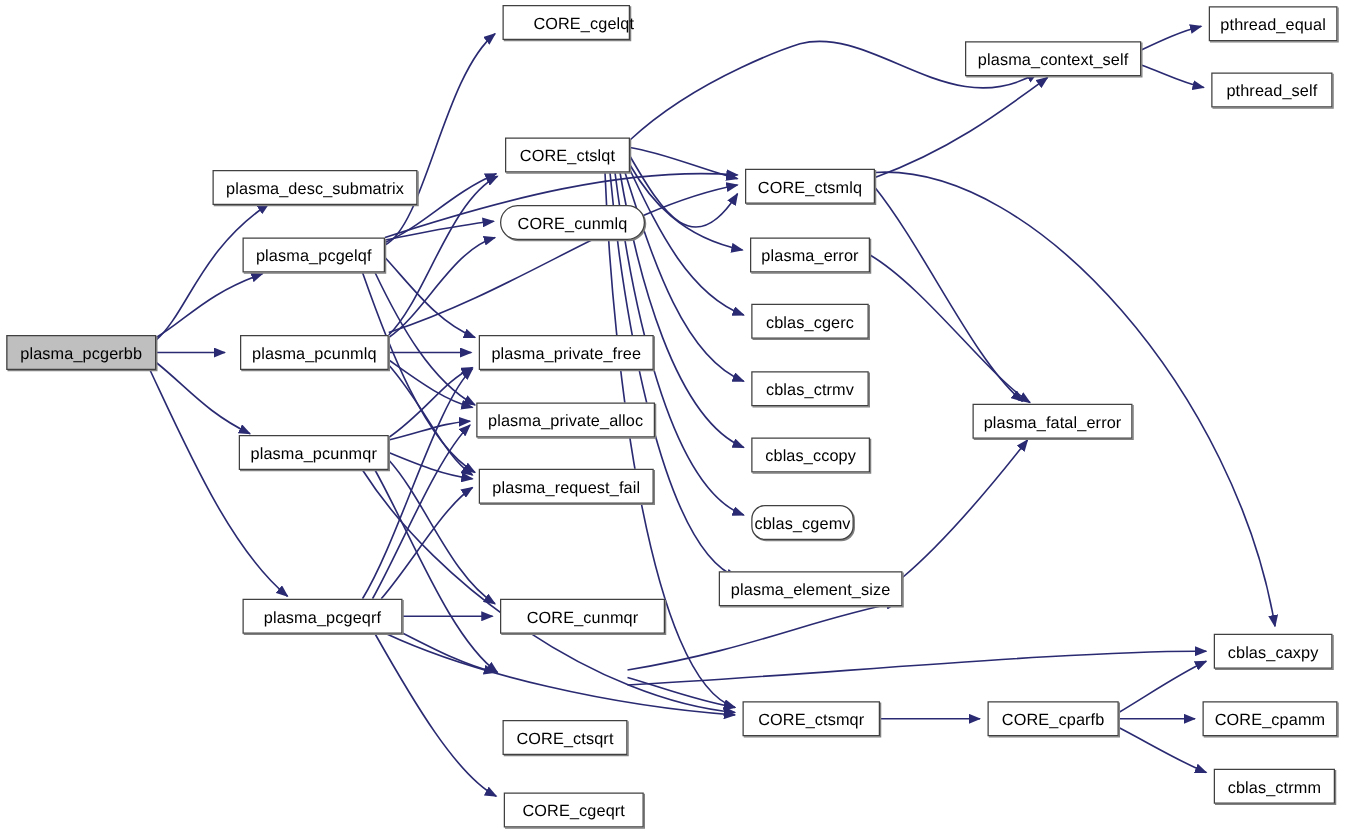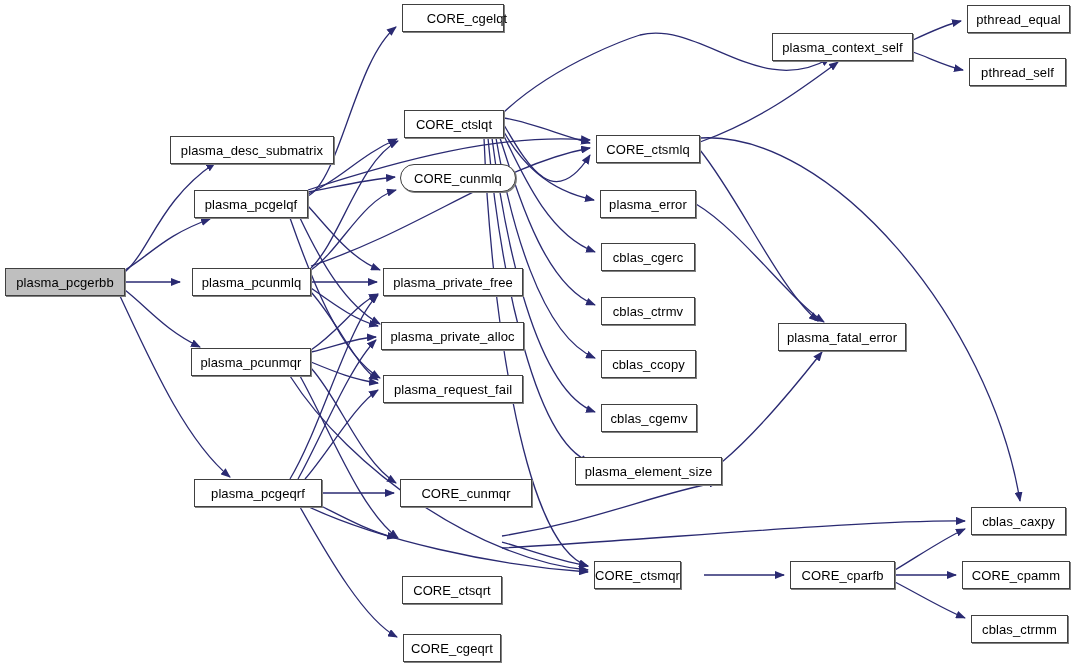--- a/index.html
+++ b/index.html
@@ -148,45 +148,45 @@
       </div>
       <div class="node" style="left: 383px; top: 375px; width: 140px; height: 28px;">
         <span class="node-label">plasma_request_fail</span>
       </div>
       <div class="node" style="left: 400px; top: 479px; width: 132px; height: 28px;">
         <span class="node-label">CORE_cunmqr</span>
       </div>
       <div class="node" style="left: 402px; top: 532px; width: 100px; height: 28px; margin-top: 44px;">
         <span class="node-label">CORE_ctsqrt</span>
       </div>
-      <div class="node" style="left: 403px; top: 634px; width: 98px; height: 28px;">
+      <div class="node" style="left: 403px; top: 634px; width: 112px; height: 28px;">
         <span class="node-label">CORE_cgeqrt</span>
       </div>
       <div class="node" style="left: 596px; top: 135px; width: 104px; height: 28px; align-items: center;">
         <span class="node-label">CORE_ctsmlq</span>
       </div>
       <div class="node" style="left: 600px; top: 190px; width: 96px; height: 28px;">
         <span class="node-label">plasma_error</span>
       </div>
       <div class="node" style="left: 601px; top: 243px; width: 94px; height: 28px;">
         <span class="node-label">cblas_cgerc</span>
       </div>
       <div class="node" style="left: 601px; top: 297px; width: 94px; height: 28px;">
         <span class="node-label">cblas_ctrmv</span>
       </div>
       <div class="node" style="left: 601px; top: 350px; width: 95px; height: 28px;">
         <span class="node-label">cblas_ccopy</span>
       </div>
-      <div class="node" style="left: 601px; top: 404px; width: 96px; height: 28px;">
+      <div class="node" style="left: 601px; top: 404px; width: 82px; height: 28px; border-radius: 11px;">
         <span class="node-label">cblas_cgemv</span>
       </div>
       <div class="node" style="left: 575px; top: 457px; width: 147px; height: 28px;">
         <span class="node-label">plasma_element_size</span>
       </div>
-      <div class="node" style="left: 594px; top: 561px; width: 87px; height: 28px;">
+      <div class="node" style="left: 594px; top: 561px; width: 110px; height: 28px;">
         <span class="node-label">CORE_ctsmqr</span>
       </div>
       <div class="node" style="left: 772px; top: 33px; width: 141px; height: 28px;">
         <span class="node-label">plasma_context_self</span>
       </div>
       <div class="node" style="left: 778px; top: 323px; width: 128px; height: 28px;">
         <span class="node-label">plasma_fatal_error</span>
       </div>
       <div class="node" style="left: 790px; top: 561px; width: 105px; height: 28px;">
         <span class="node-label">CORE_cparfb</span>

